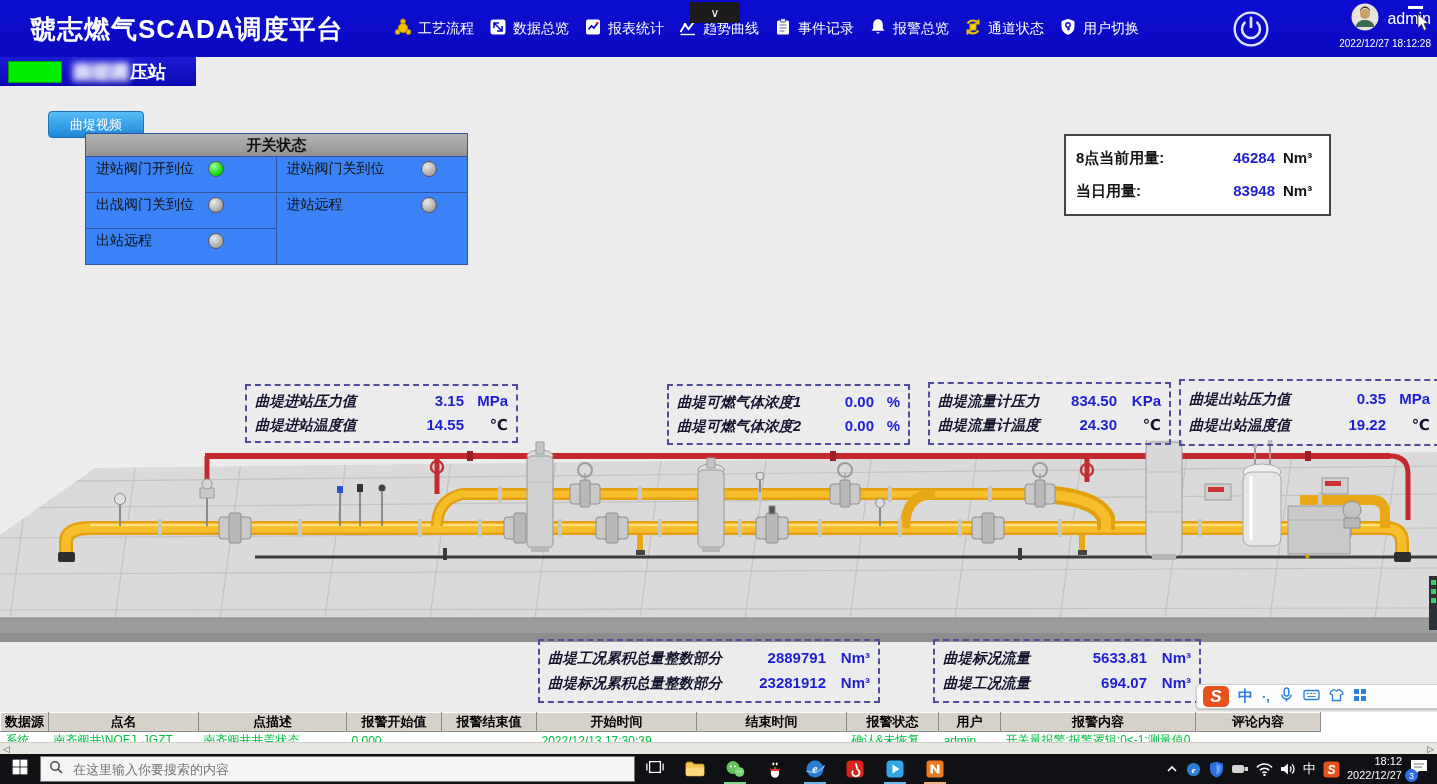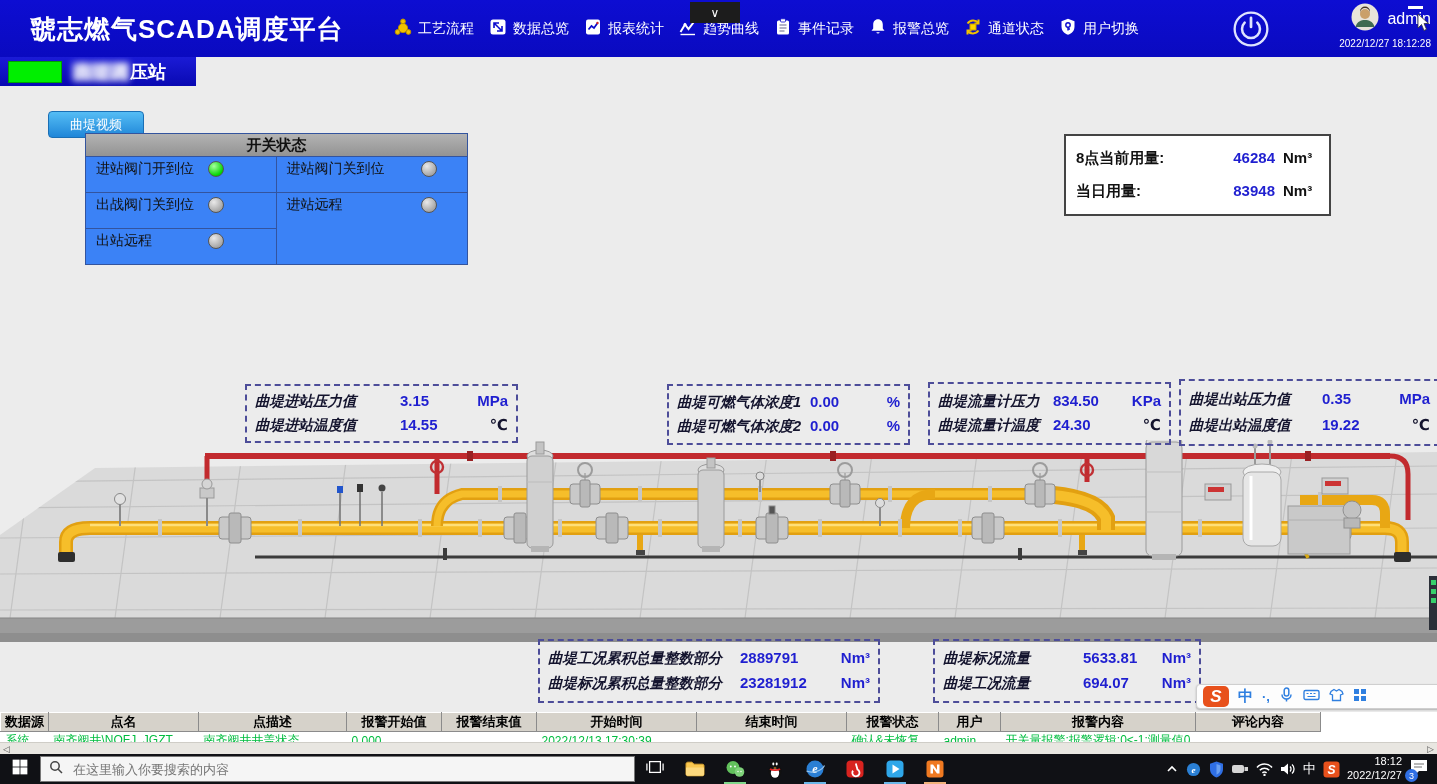--- a/index.html
+++ b/index.html
@@ -49,21 +49,21 @@
   .usage .row{display:flex;align-items:baseline;font-size:15px;font-weight:bold;color:#111;}
   .usage .lbl{flex:1;}
   .usage .val{color:#1f1fd0;min-width:60px;text-align:right;margin-right:8px;}
   .usage .unit{min-width:36px;text-align:left;}
 
   
   .dash{position:absolute;border:2px dashed #4d4d99;display:flex;flex-direction:column;justify-content:space-evenly;
         padding:2px 8px;z-index:12;}
   .dash .row{display:flex;align-items:baseline;gap:4px;}
   .dash .lbl{flex:1;font-style:italic;font-weight:bold;font-size:14.5px;color:#14142e;white-space:nowrap;}
-  .dash .val{color:#1f1fd0;font-weight:bold;font-size:15px;min-width:64px;text-align:left;}
+  .dash .val{color:#1f1fd0;font-weight:bold;font-size:15px;min-width:64px;text-align:right;}
   .dash .unit{color:#1f1fd0;font-weight:bold;font-size:15px;min-width:40px;text-align:right;white-space:nowrap;}
   .dash .unit-dark{color:#14142e;}
 
   
   .pipeline{left:0;top:440px;width:1437px;height:202px;z-index:1;}
 
   
   .imebar{left:1196px;top:684px;width:234px;height:23px;background:#fdfdfd;border:1px solid #cfcfcf;border-radius:4px;
           display:flex;align-items:center;gap:9px;padding:0 6px;z-index:15;box-shadow:0 1px 2px rgba(0,0,0,.25);}
   .ime-s{width:26px;height:21px;background:#e8511c;border-radius:5px;color:#fff;font-weight:bold;font-size:17px;

